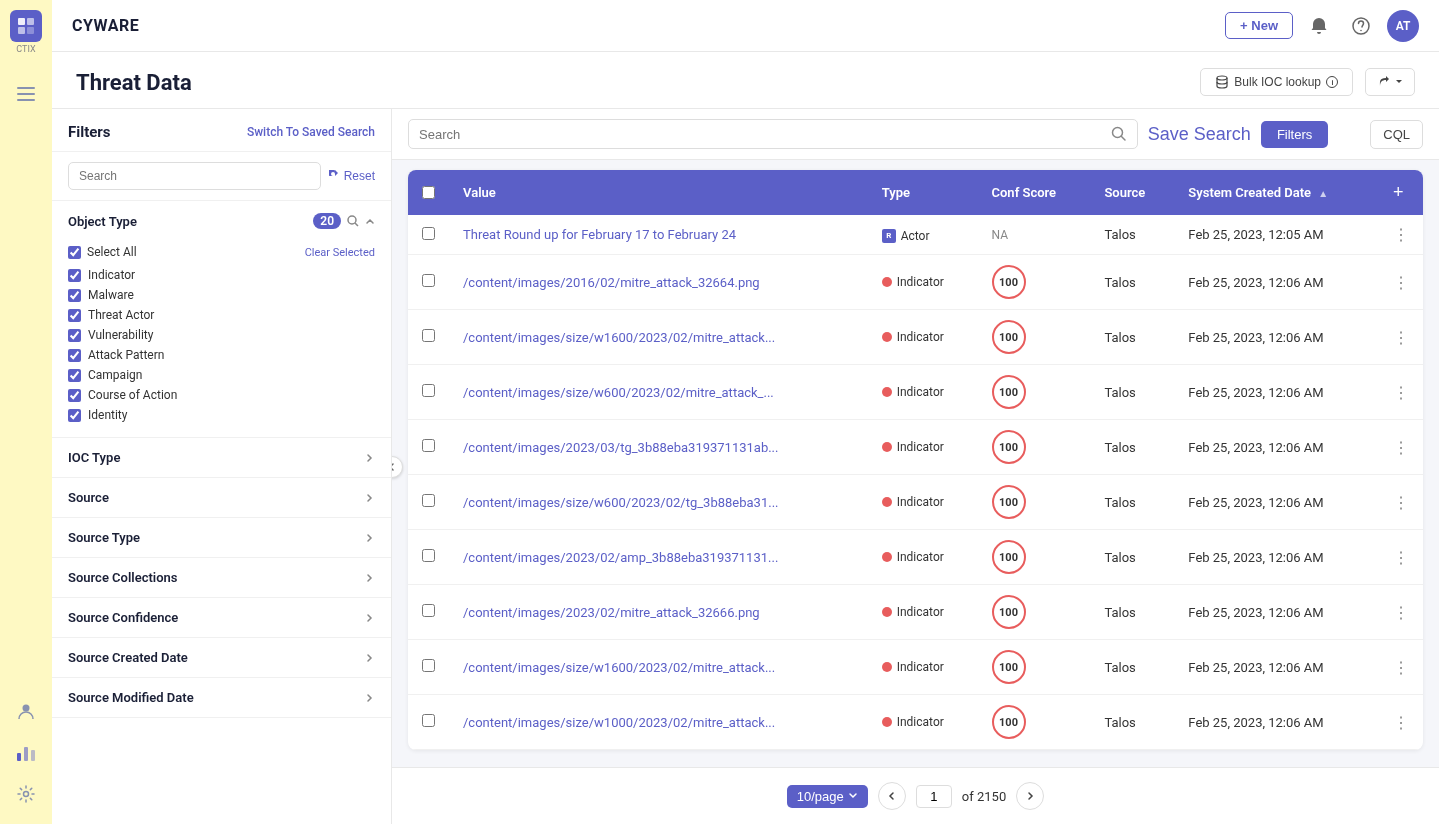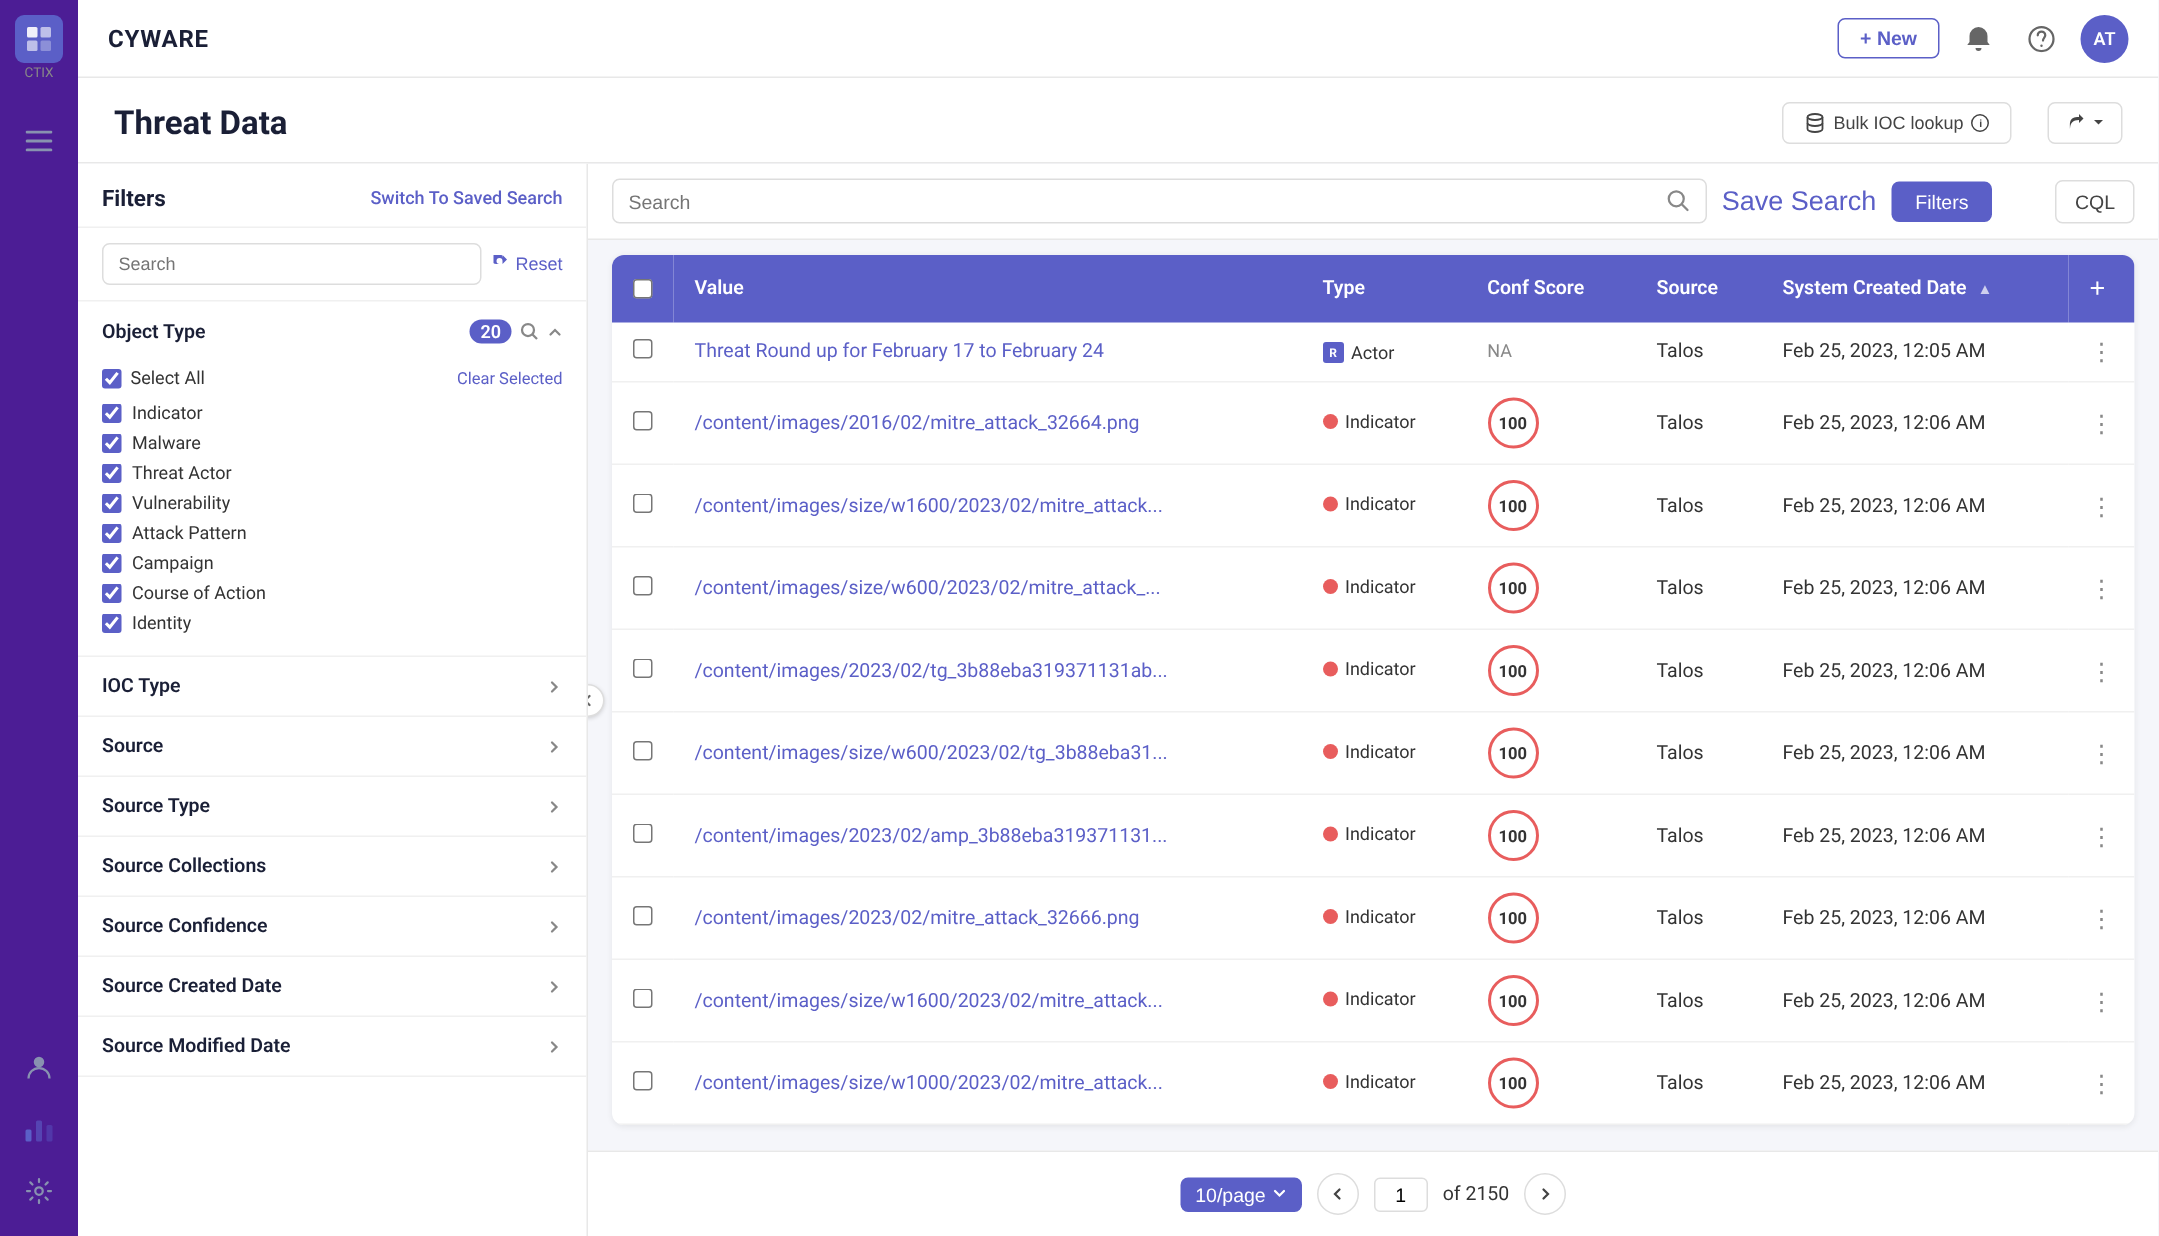--- a/index.html
+++ b/index.html
@@ -1,21 +1,21 @@
 <!DOCTYPE html>
 <html><head>
   <meta charset="utf-8">
   <style>
     * { box-sizing: border-box; margin: 0; padding: 0; }
     body { font-family: -apple-system, BlinkMacSystemFont, 'Segoe UI', Roboto, sans-serif; background: #f5f6fa; color: #333; font-size: 13px; display: flex; height: 100vh; overflow: hidden; }
 
     
     .left-nav {
       width: 52px;
-      background: #4c1d95;
+      background: #fef9c3;
       display: flex;
       flex-direction: column;
       align-items: center;
       padding: 10px 0;
       flex-shrink: 0;
       z-index: 10;
     }
     .left-nav .logo-area {
       display: flex; flex-direction: column; align-items: center; margin-bottom: 20px;
     }
@@ -377,21 +377,21 @@
       </button>
       <div class="avatar">AT</div>
     </div>
   </div>
 
   <div class="page-body">
 
     <div class="page-title-bar">
       <h1 class="page-title">Threat Data</h1>
       <div class="title-spacer"></div>
-      <div style="display:flex; gap:24px; align-items:center;">
+      <div style="display:flex; gap:12px; align-items:center;">
         <button class="btn-bulk-ioc">
           <svg width="14" height="14" viewBox="0 0 14 14" fill="currentColor">
             <ellipse cx="7" cy="3" rx="5" ry="2" fill="none" stroke="currentColor" stroke-width="1.2"></ellipse>
             <path d="M2 3v4c0 1.1 2.24 2 5 2s5-.9 5-2V3" fill="none" stroke="currentColor" stroke-width="1.2"></path>
             <path d="M2 7v4c0 1.1 2.24 2 5 2s5-.9 5-2V7" fill="none" stroke="currentColor" stroke-width="1.2"></path>
           </svg>
           <span>Bulk IOC lookup</span>
           <svg width="12" height="12" viewBox="0 0 12 12" fill="currentColor">
             <circle cx="6" cy="6" r="5.5" fill="none" stroke="currentColor" stroke-width="1"></circle>
             <text x="5.5" y="8.5" font-size="7" font-weight="bold" fill="currentColor">i</text>
@@ -648,21 +648,21 @@
                       </span></td>
                     <td>
                       <div class="conf-score-circle">100</div>
                     </td>
                     <td>Talos</td>
                     <td>Feb 25, 2023, 12:06 AM</td>
                     <td style="text-align: center; color: rgb(136, 136, 136); cursor: pointer; font-size: 16px;">⋮</td>
                   </tr>
                   <tr>
                     <td><input type="checkbox" style=""></td>
-                    <td style="max-width: 420px; overflow: hidden; text-overflow: ellipsis; white-space: nowrap; color: rgb(91, 95, 199); cursor: pointer;">/content/images/2023/02/tg_3b88eba319371131ab...</td>
+                    <td style="max-width: 420px; overflow: hidden; text-overflow: ellipsis; white-space: nowrap; color: rgb(91, 95, 199); cursor: pointer;">/content/images/2023/03/tg_3b88eba319371131ab...</td>
                     <td><span class="type-badge">
                         <span class="type-dot indicator"></span>
                         <span>Indicator</span>
                       </span></td>
                     <td>
                       <div class="conf-score-circle">100</div>
                     </td>
                     <td>Talos</td>
                     <td>Feb 25, 2023, 12:06 AM</td>
                     <td style="text-align: center; color: rgb(136, 136, 136); cursor: pointer; font-size: 16px;">⋮</td>

